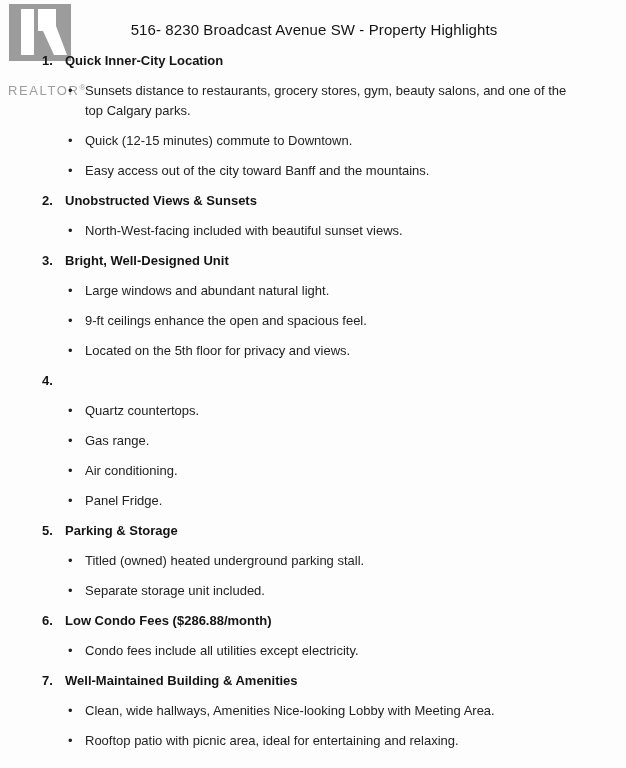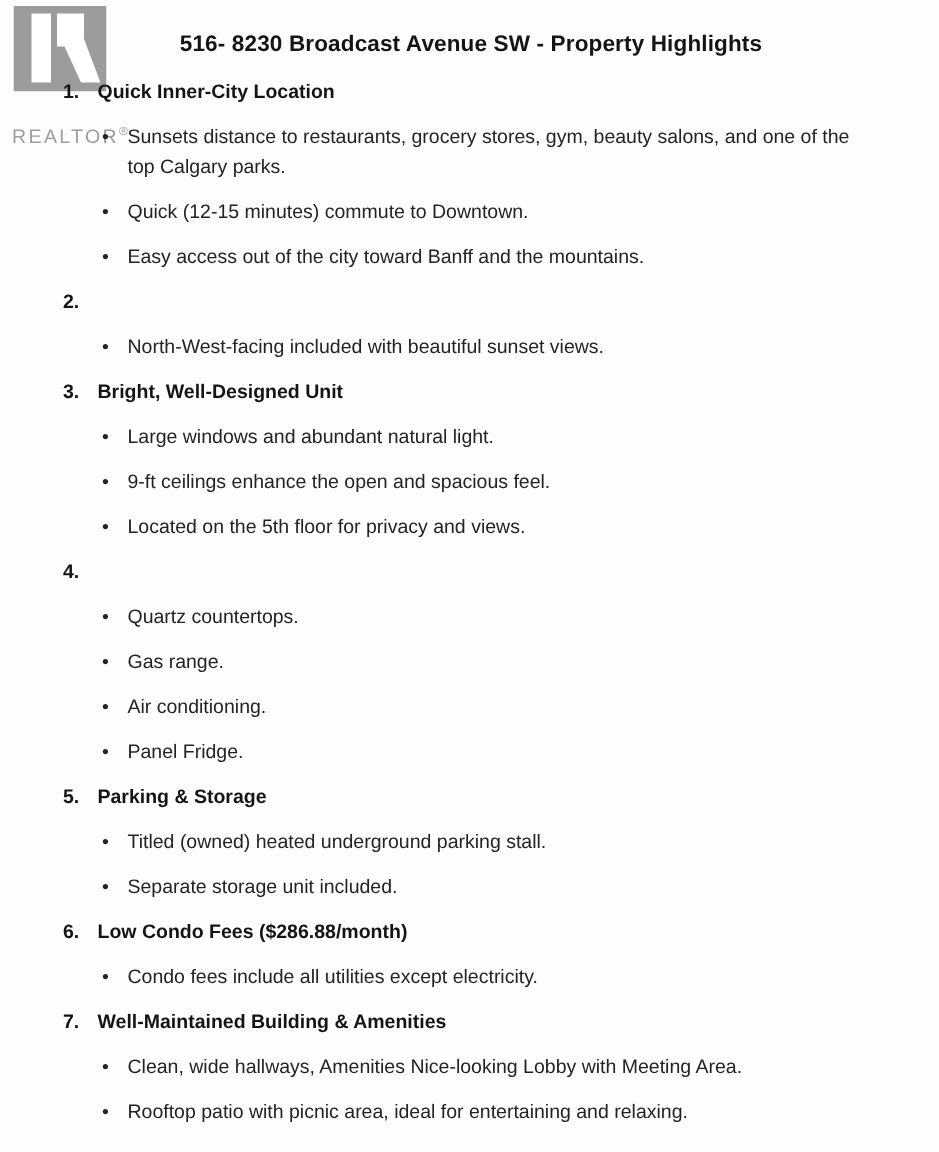--- a/index.html
+++ b/index.html
@@ -27,21 +27,21 @@
     white-space: nowrap;
   }
   .logo-text sup { font-size: 8px; letter-spacing: 0; }
   .content {
     position: relative;
     z-index: 1;
     padding: 20px 40px 0 42px;
   }
   .title {
     font-size: 15px;
-    font-weight: 700;
+    font-weight: 400;
     color: #141414;
     text-align: center;
     margin: 0 0 11px 0;
     line-height: 20px;
     letter-spacing: 0.1px;
   }
   .section { margin: 0; }
   .heading {
     display: flex;
     font-weight: 700;
@@ -95,20 +95,21 @@
   <div class="bullet">
     <span class="marker">•</span>
     <span class="btext">Easy access out of the city toward Banff and the mountains.</span>
   </div>
 </div>
   </section>
 
   <section class="section">
     <div class="heading">
       <span class="num">2.</span>
+      <span class="htext">Unobstructed Views &amp; Sunsets</span>
     </div>
     <div class="bullets">
   <div class="bullet">
     <span class="marker">•</span>
     <span class="btext">North-West-facing included with beautiful sunset views.</span>
   </div>
 </div>
   </section>
 
   <section class="section">

